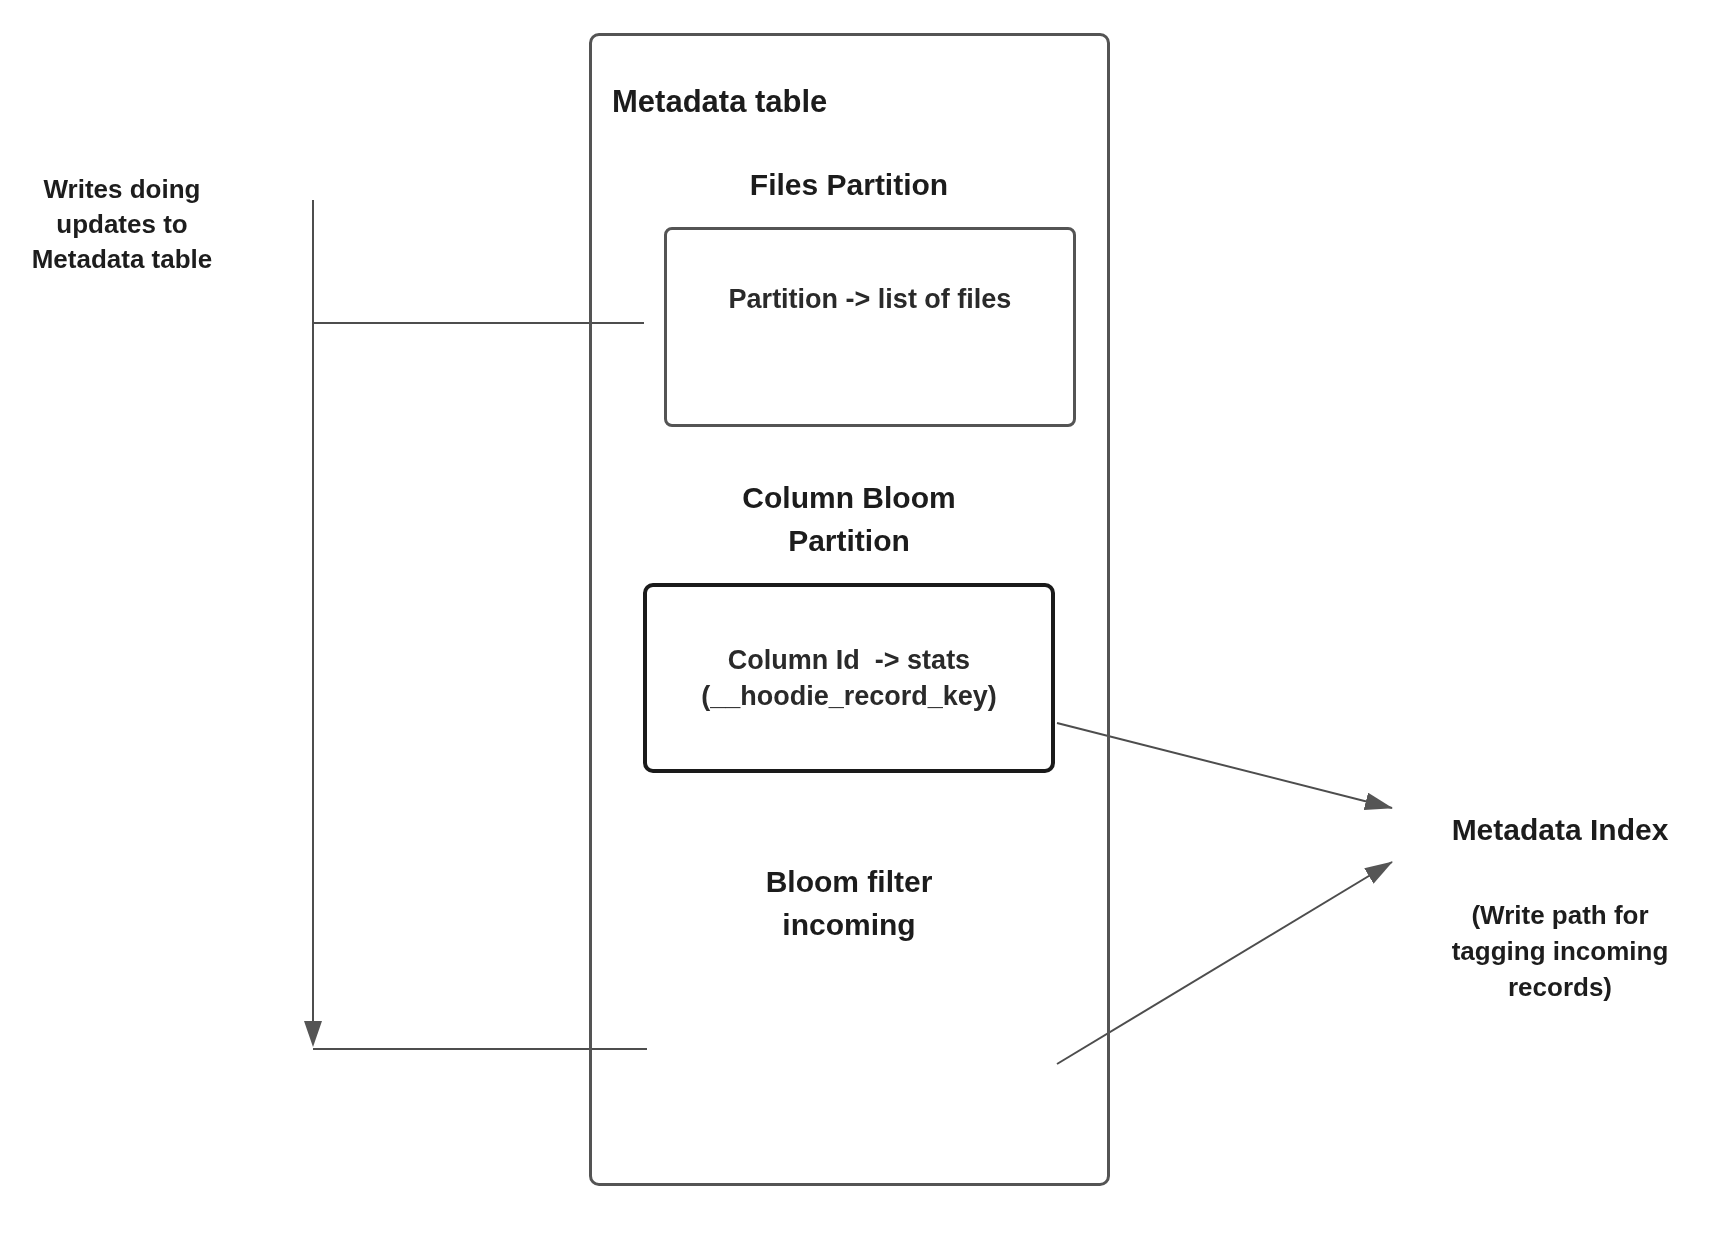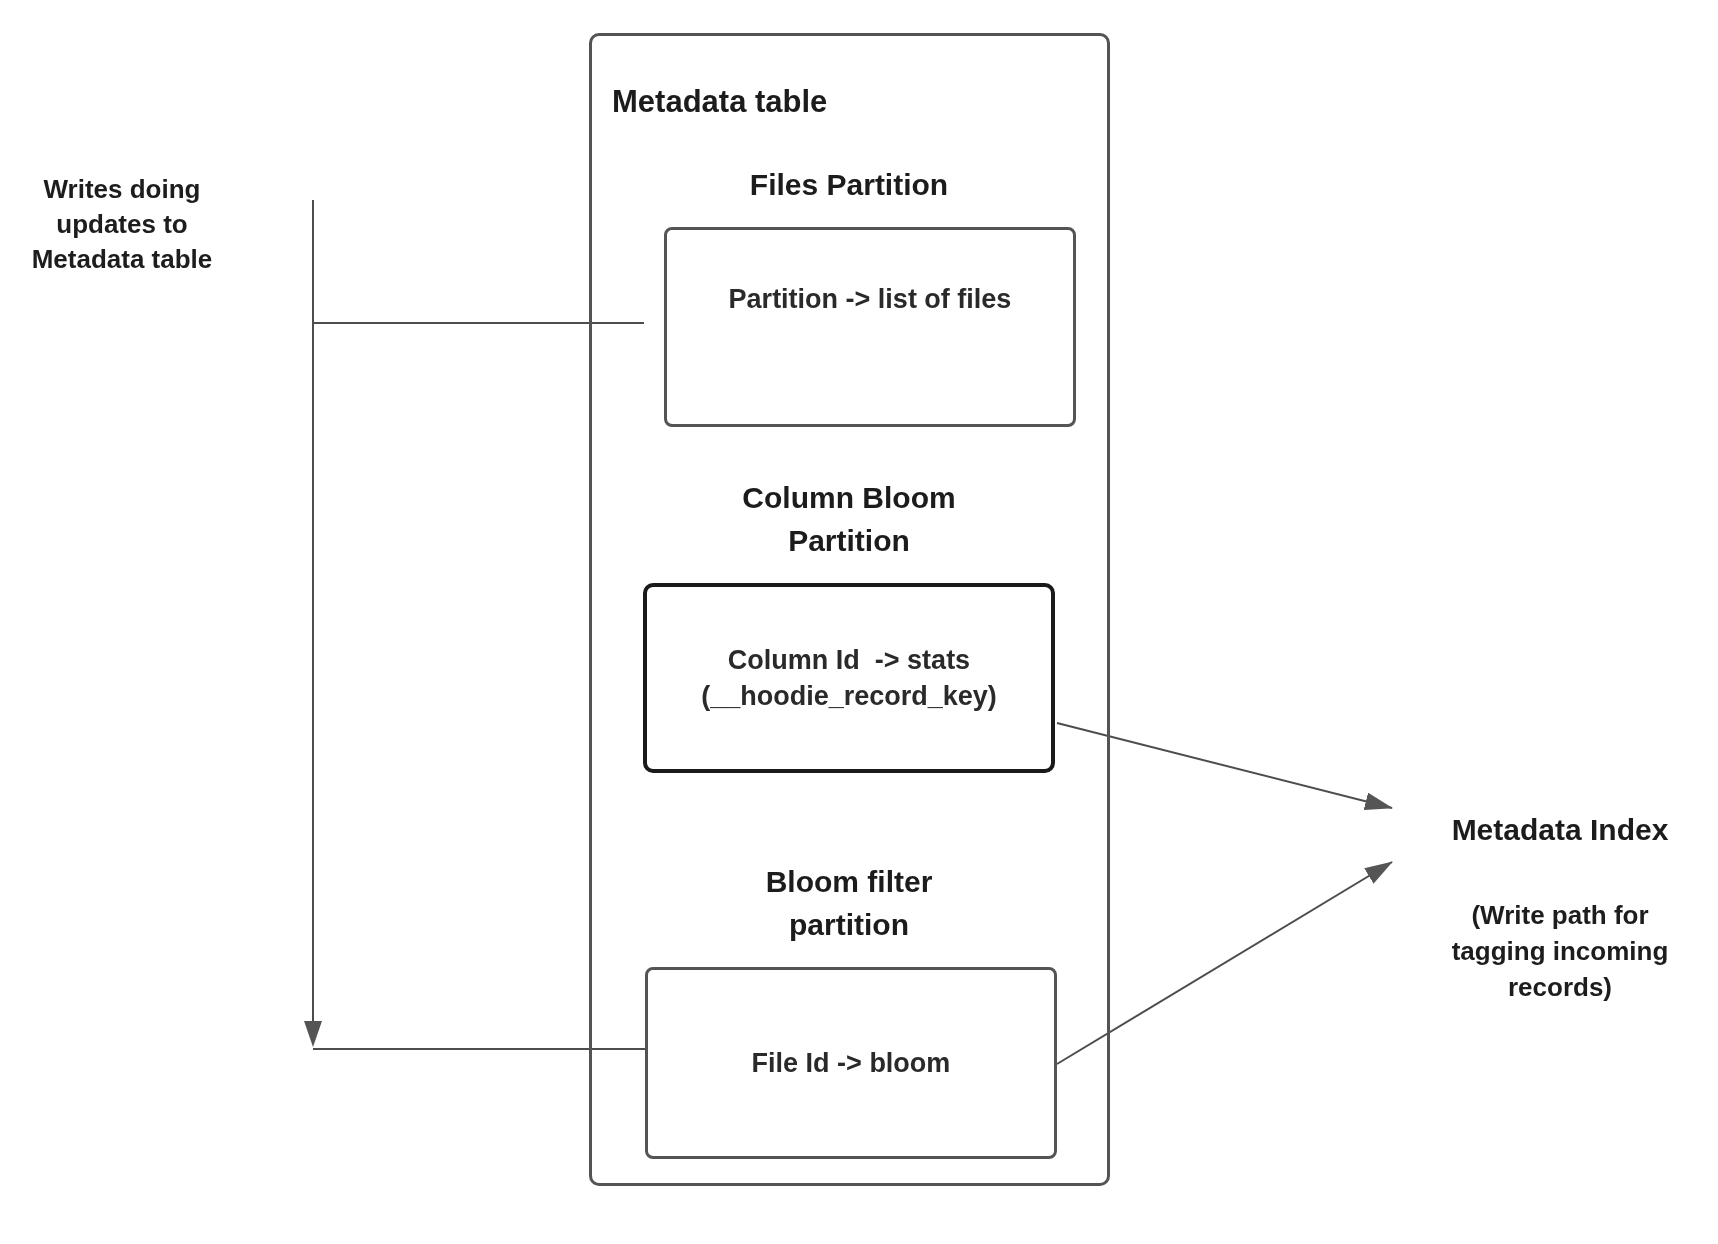--- a/index.html
+++ b/index.html
@@ -140,24 +140,21 @@
   </div>
 
   <div class="abs part-heading heading-column prewrap">Column Bloom
 Partition</div>
   <div class="abs inner-box box-column">
     <div class="box-text prewrap">Column Id  -&gt; stats
 (__hoodie_record_key)</div>
   </div>
 
   <div class="abs part-heading heading-bloom prewrap">Bloom filter
-partition</div>
-  <div class="abs inner-box box-bloom">
-    <div class="box-text prewrap">File Id -&gt; bloom</div>
-  </div>
+incoming</div>
 
   <div class="abs index-block">
     <div class="index-title">Metadata Index</div>
     <div class="index-note prewrap">(Write path for
 tagging incoming
 records)</div>
   </div>
 
 </div>
 

